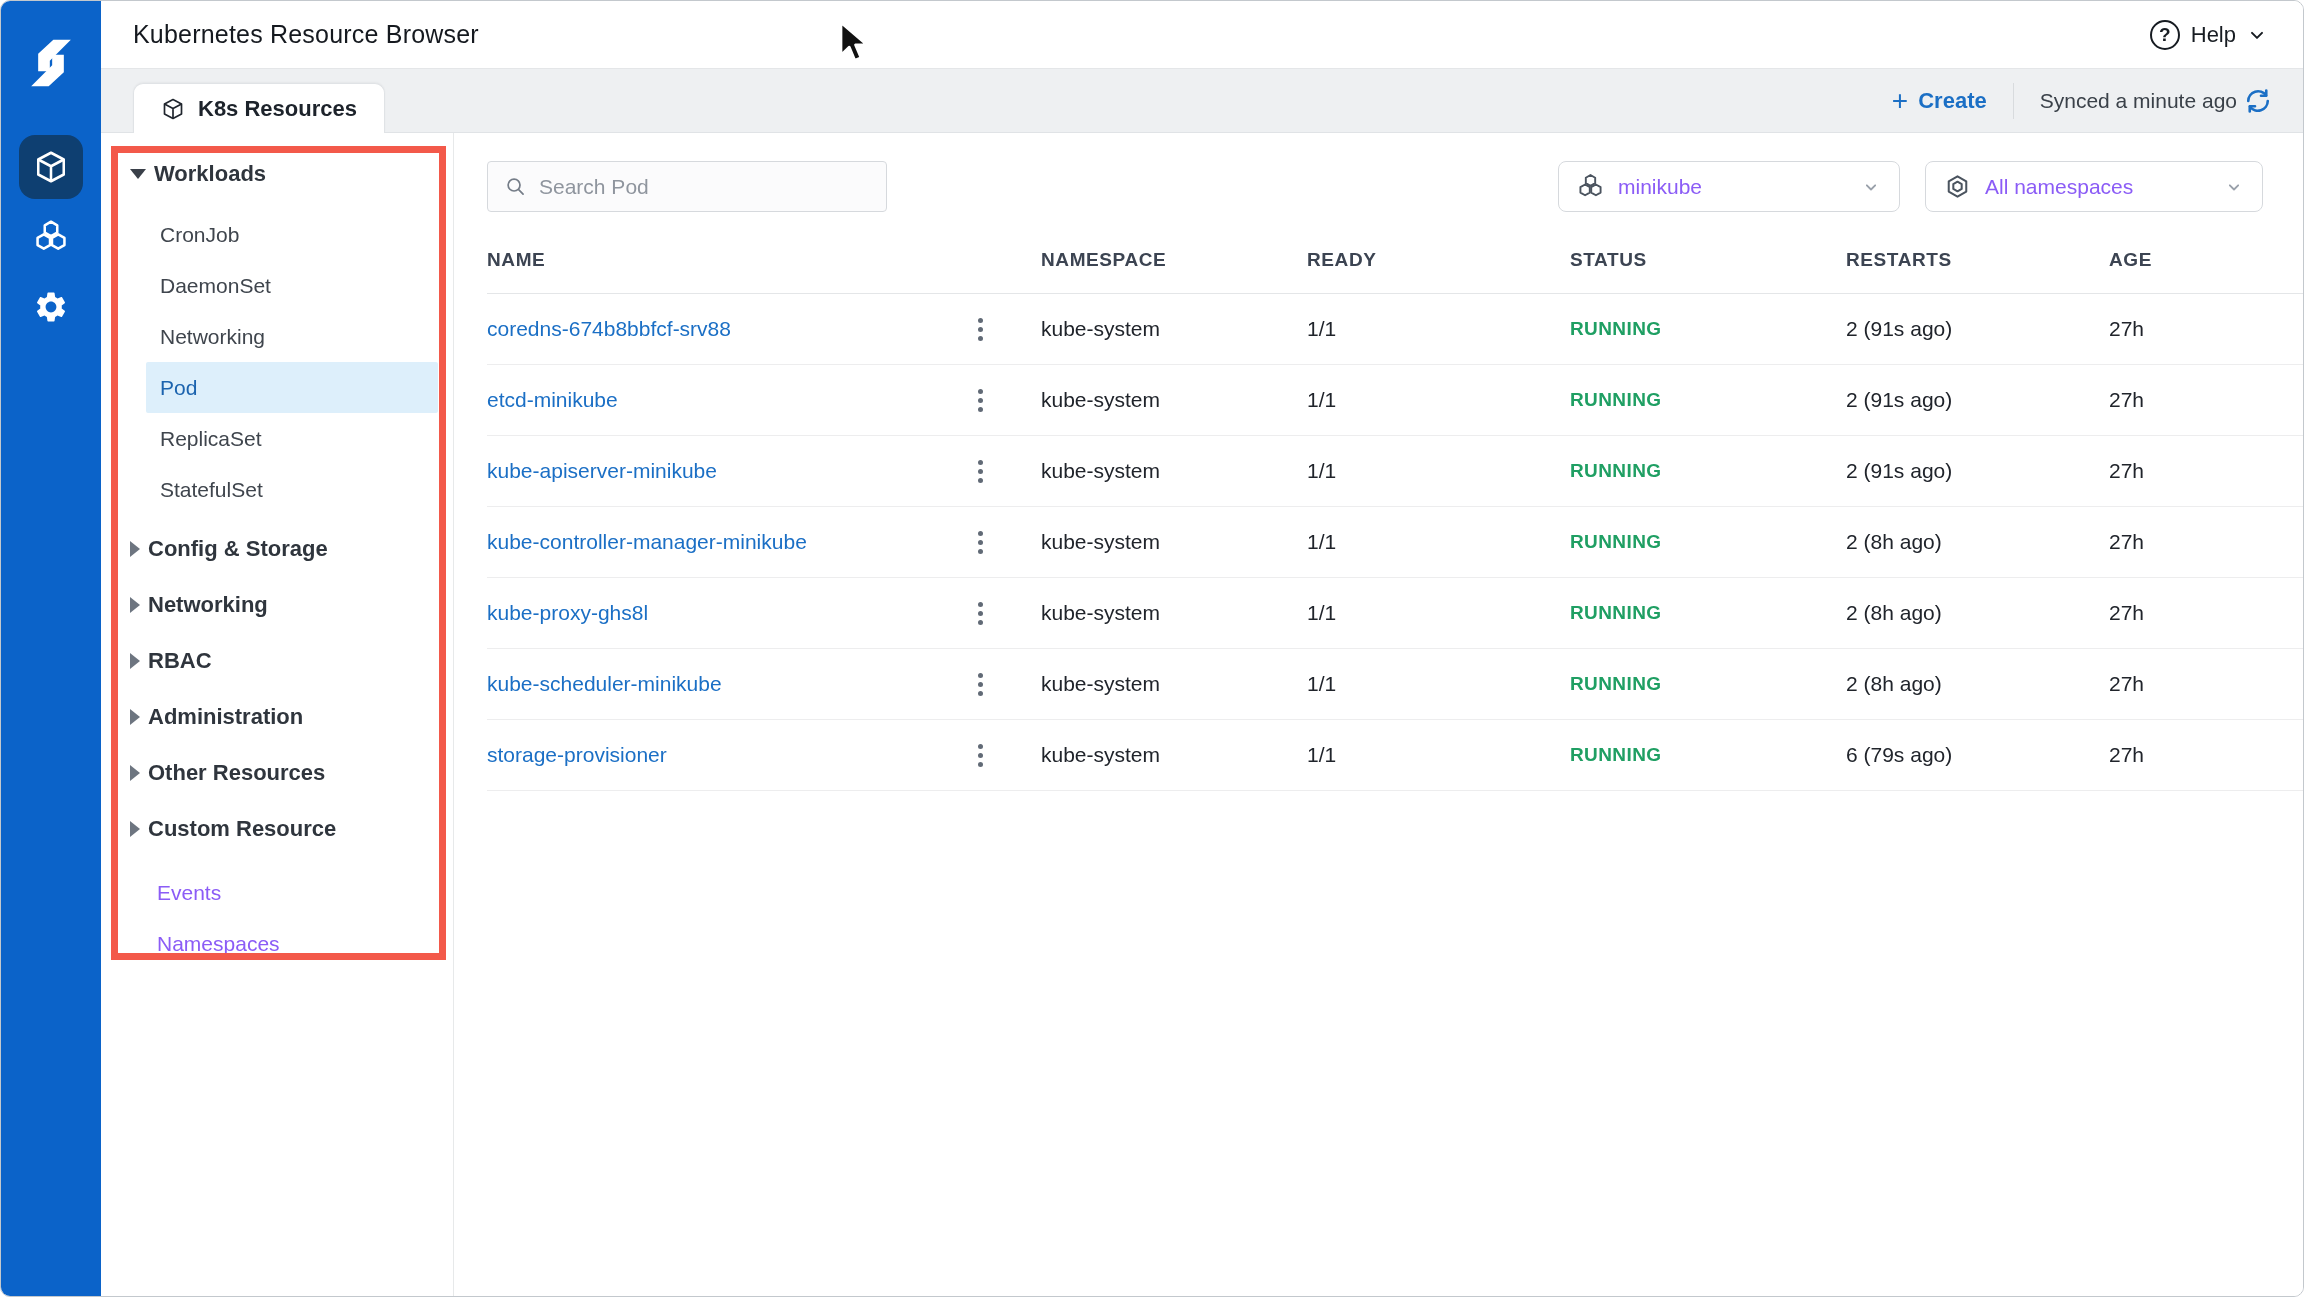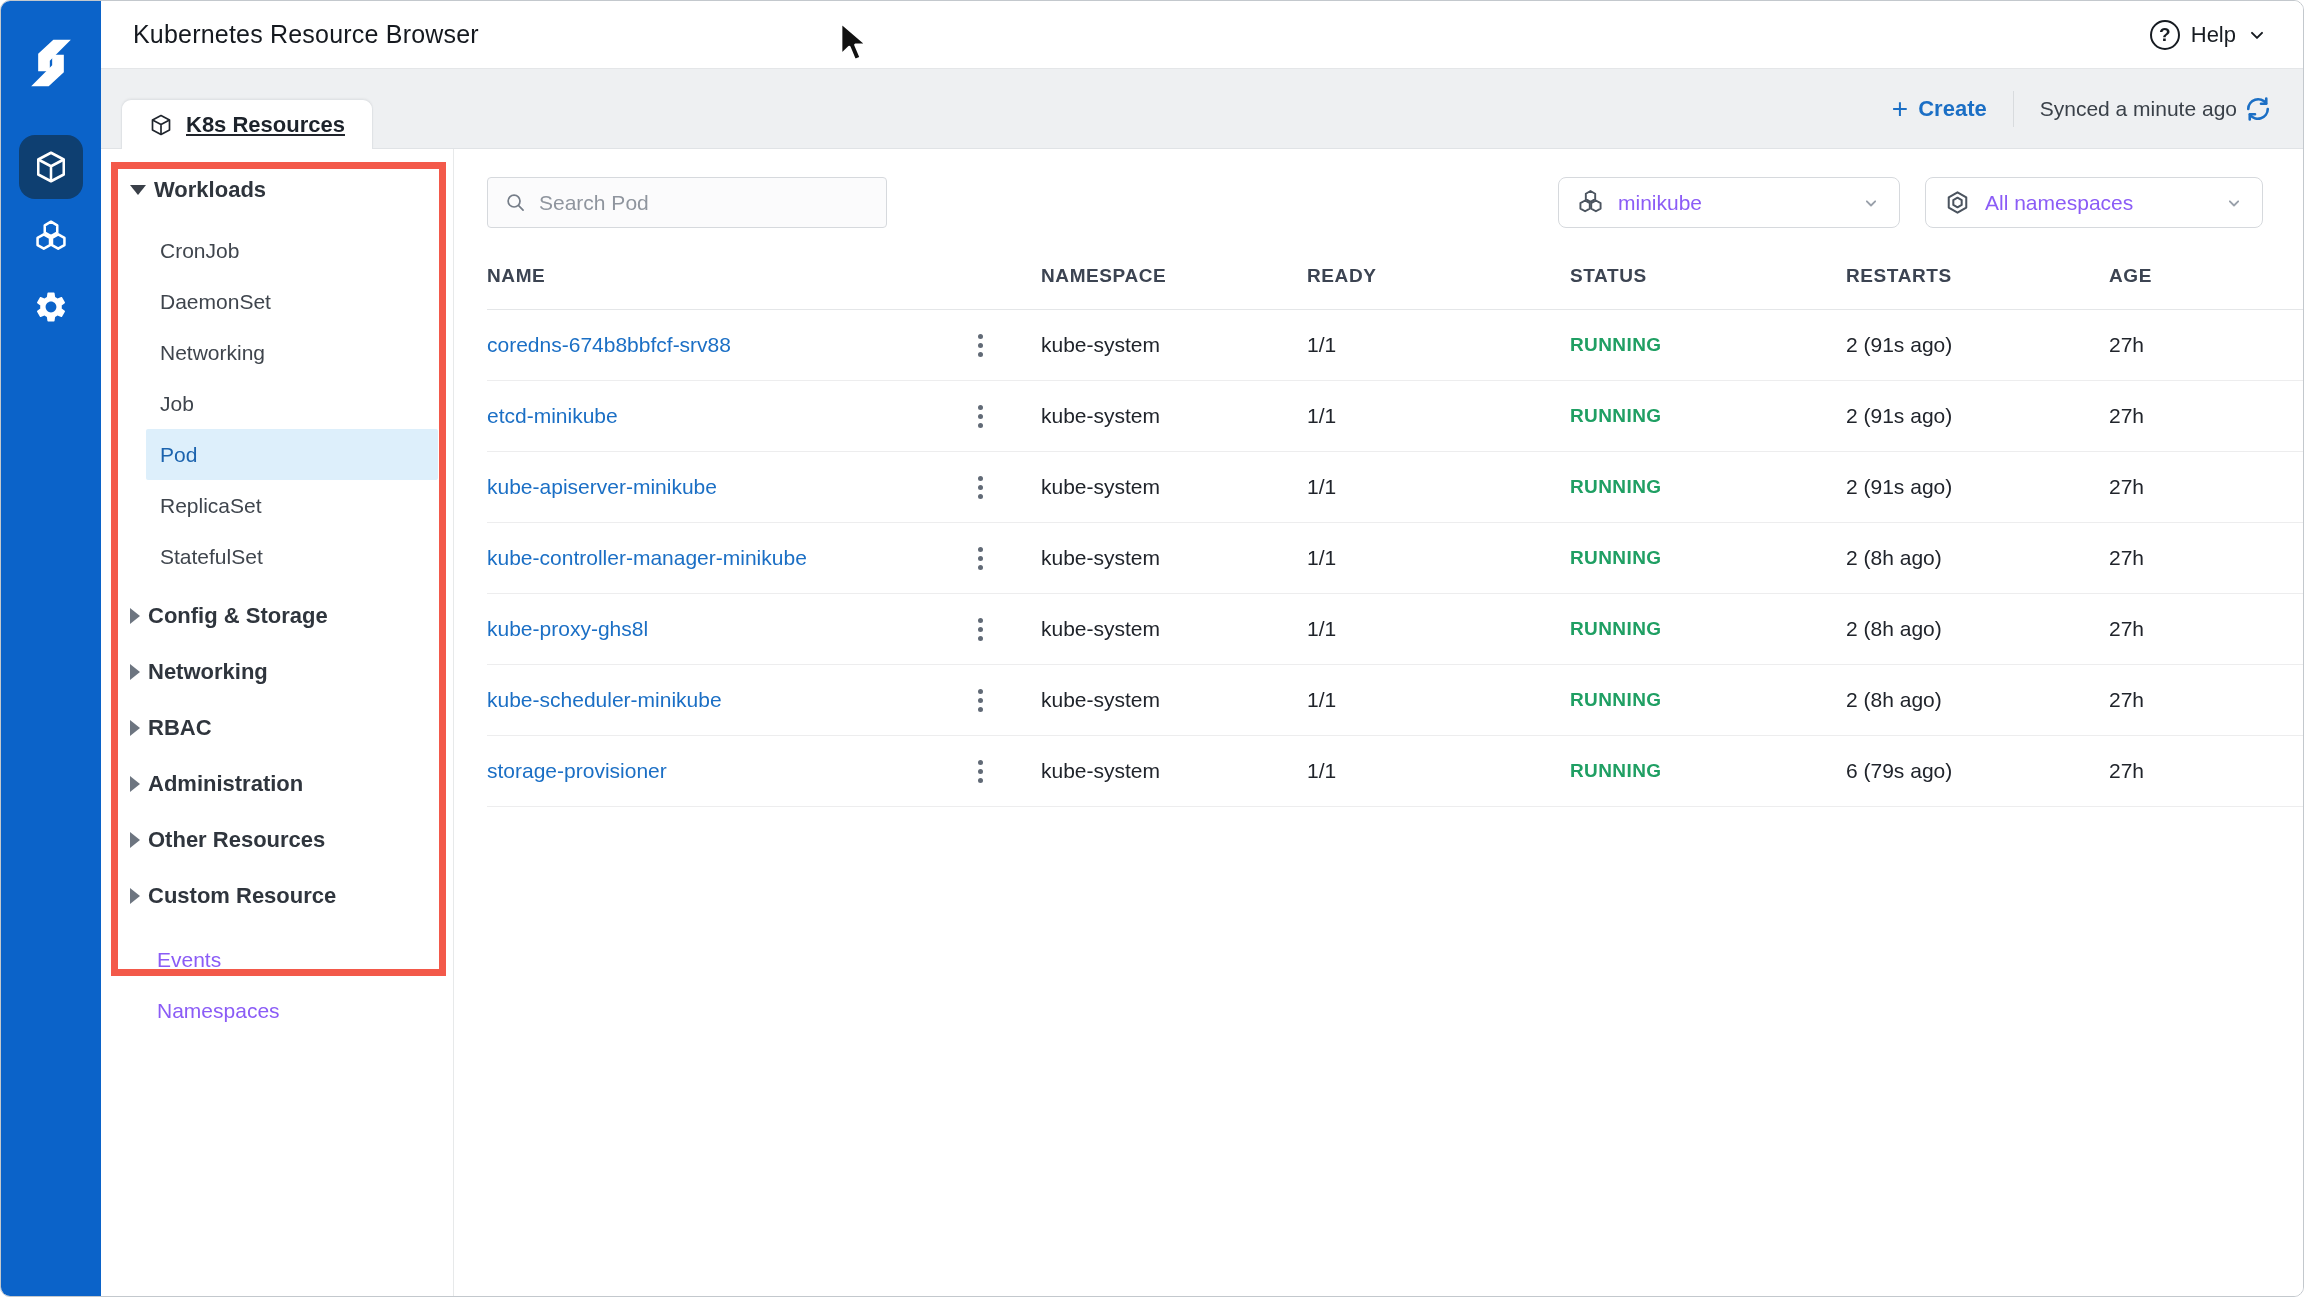--- a/index.html
+++ b/index.html
@@ -44,22 +44,22 @@
   .titlebar h1{font-size:25px;font-weight:400;color:#15191f;letter-spacing:.2px}
   .help{margin-left:auto;display:flex;align-items:center;gap:11px;cursor:pointer}
   .help-q{
     width:30px;height:30px;border:2.5px solid #171c22;border-radius:50%;
     display:flex;align-items:center;justify-content:center;font-size:19px;font-weight:700;color:#171c22;
   }
   .help-label{font-size:22px;color:#171c22}
   .help svg{width:20px;height:20px;color:#171c22}
   
   .tabstrip{
-    height:80px;background:#eef0f2;border-bottom:1px solid #e0e3e6;flex:0 0 auto;
-    position:relative;display:flex;align-items:flex-end;padding-left:20px;text-decoration:underline;
+    height:64px;background:#eef0f2;border-bottom:1px solid #e0e3e6;flex:0 0 auto;
+    position:relative;display:flex;align-items:flex-end;padding-left:32px;
   }
   .tab{
     height:50px;background:#fff;border:1px solid #e0e3e6;border-bottom:none;
     border-radius:10px 10px 0 0;display:flex;align-items:center;gap:13px;padding:0 27px;
     box-shadow:0 -1px 2px rgba(0,0,0,.04);cursor:pointer;margin-bottom:-1px;
   }
   .tab svg{width:24px;height:24px;color:#20262e}
   .tab-label{font-size:22px;font-weight:600;color:#1d232b;white-space:nowrap}
   .strip-actions{
     position:absolute;right:30px;top:0;bottom:0;display:flex;align-items:center;
@@ -220,21 +220,20 @@
         <div class="annotation-box"></div>
         <div class="tree">
             <div class="tree-section">
               <span class="caret caret-down"></span>
               <span>Workloads</span>
             </div>
             <div class="tree-items-gap"></div>
             <div class="tree-item">CronJob</div>
             <div class="tree-item">DaemonSet</div>
             <div class="tree-item">Networking</div>
-            <div class="tree-item">Job</div>
             <div class="tree-item selected">Pod</div>
             <div class="tree-item">ReplicaSet</div>
             <div class="tree-item">StatefulSet</div>
             <div class="sections-gap"></div>
             <div class="tree-section">
               <span class="caret caret-right"></span>
               <span>Config &amp; Storage</span>
             </div>
             <div class="tree-section">
               <span class="caret caret-right"></span>

